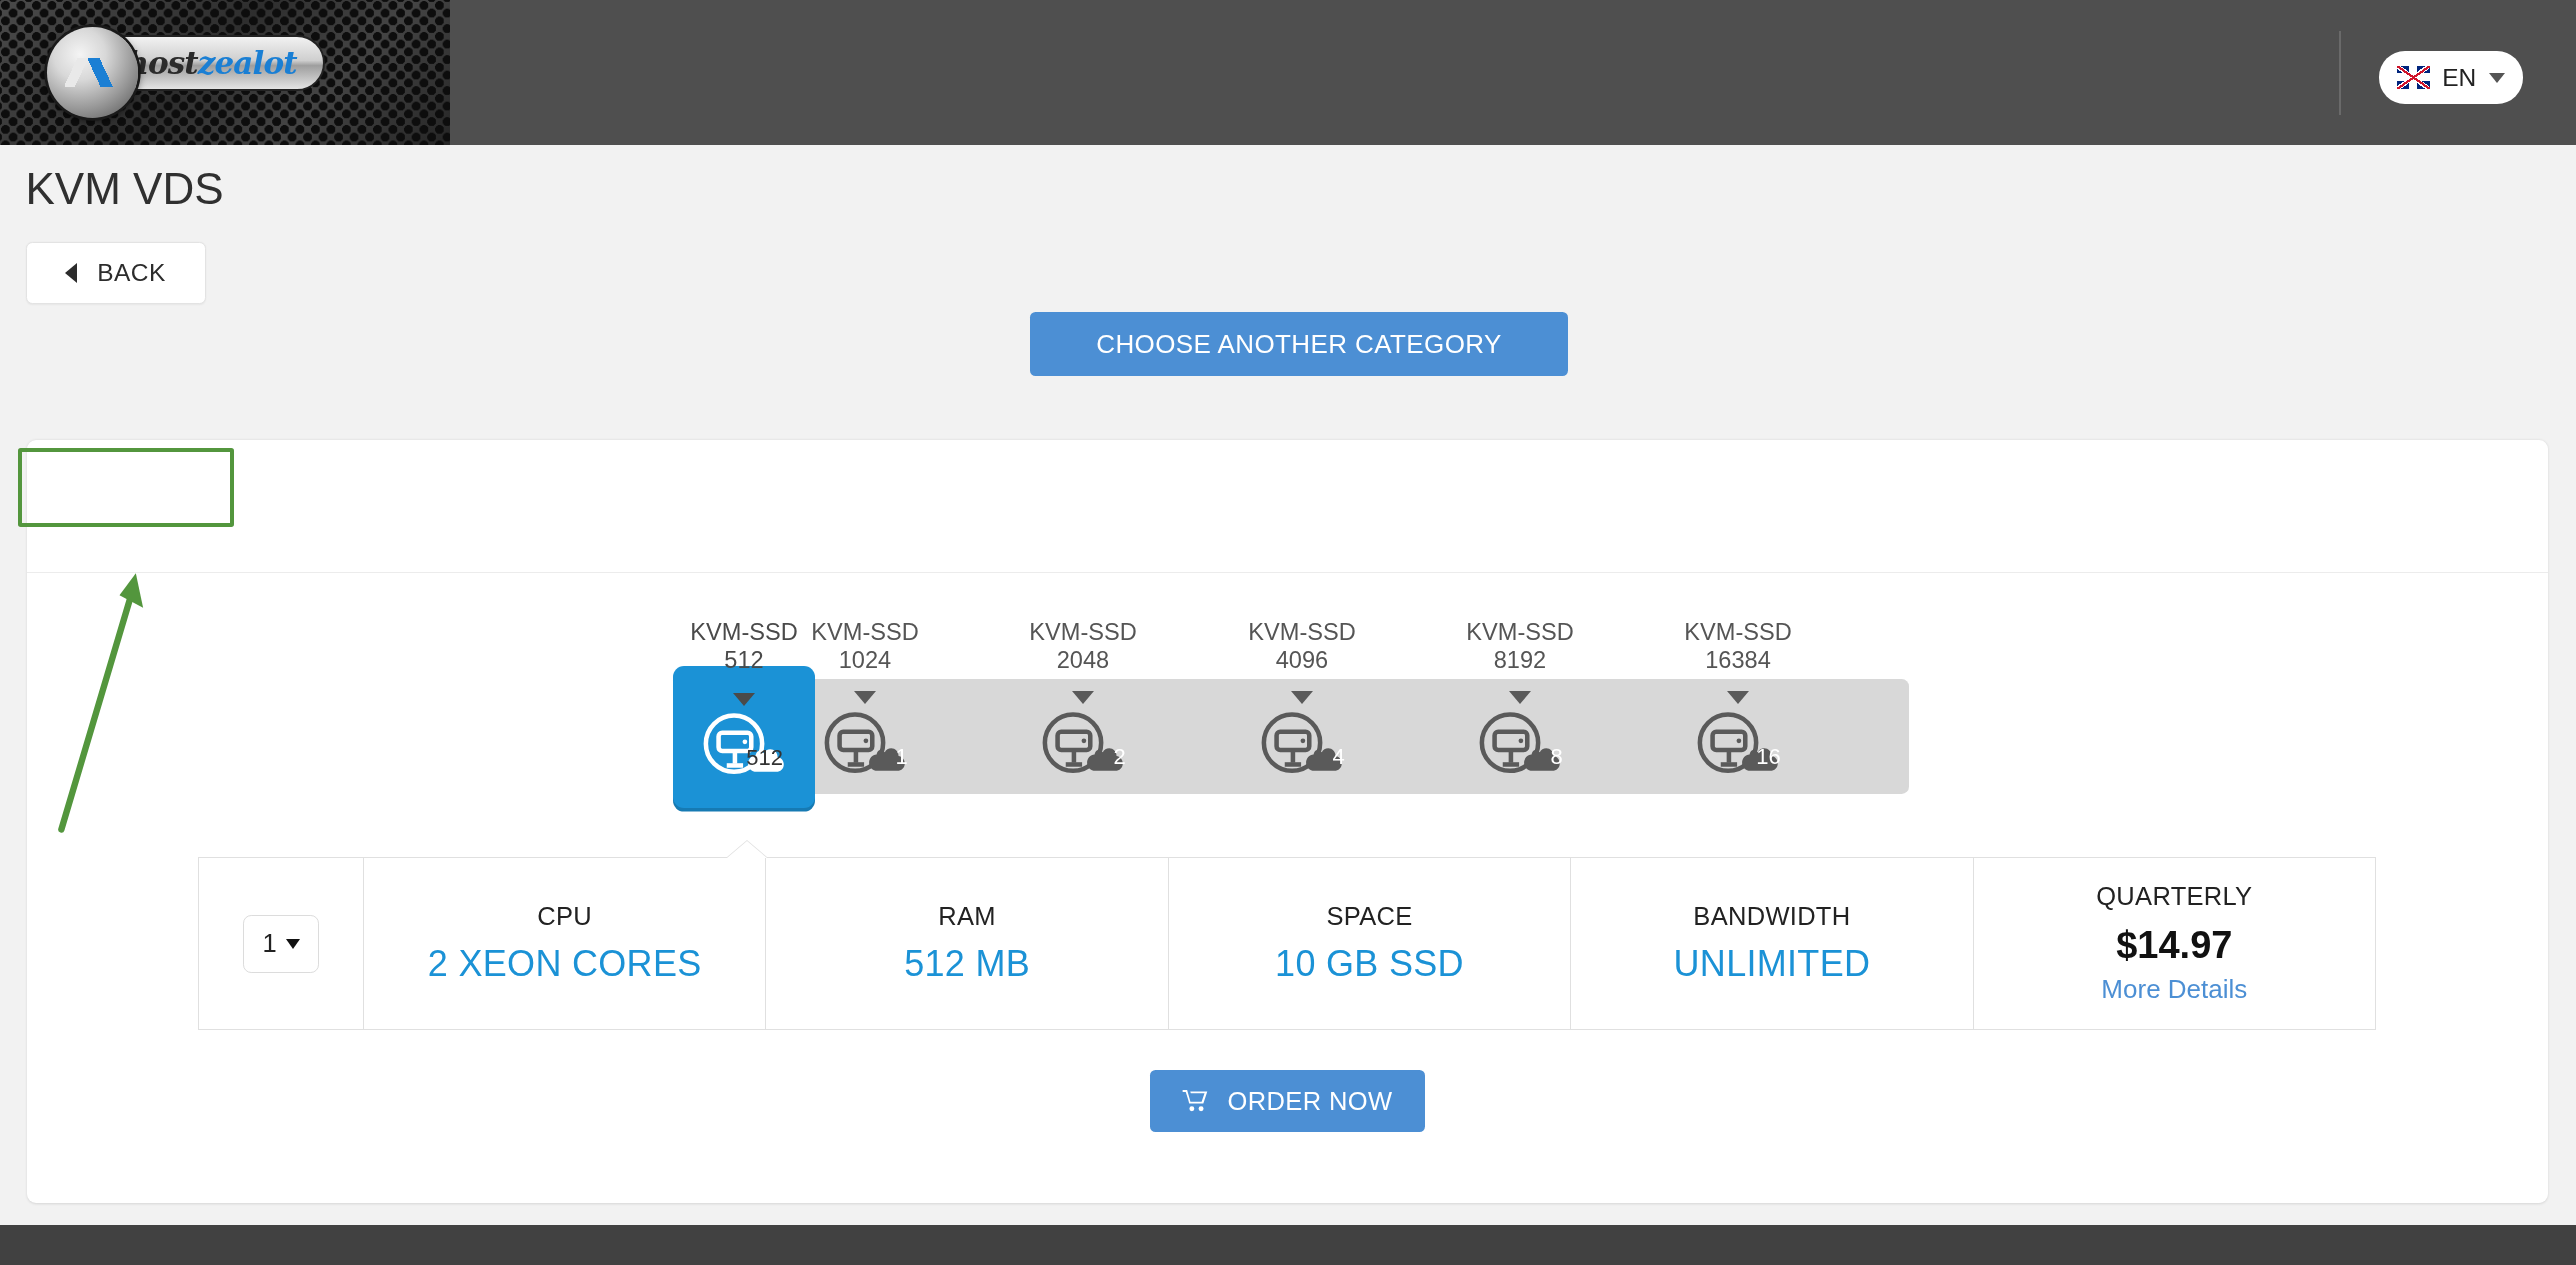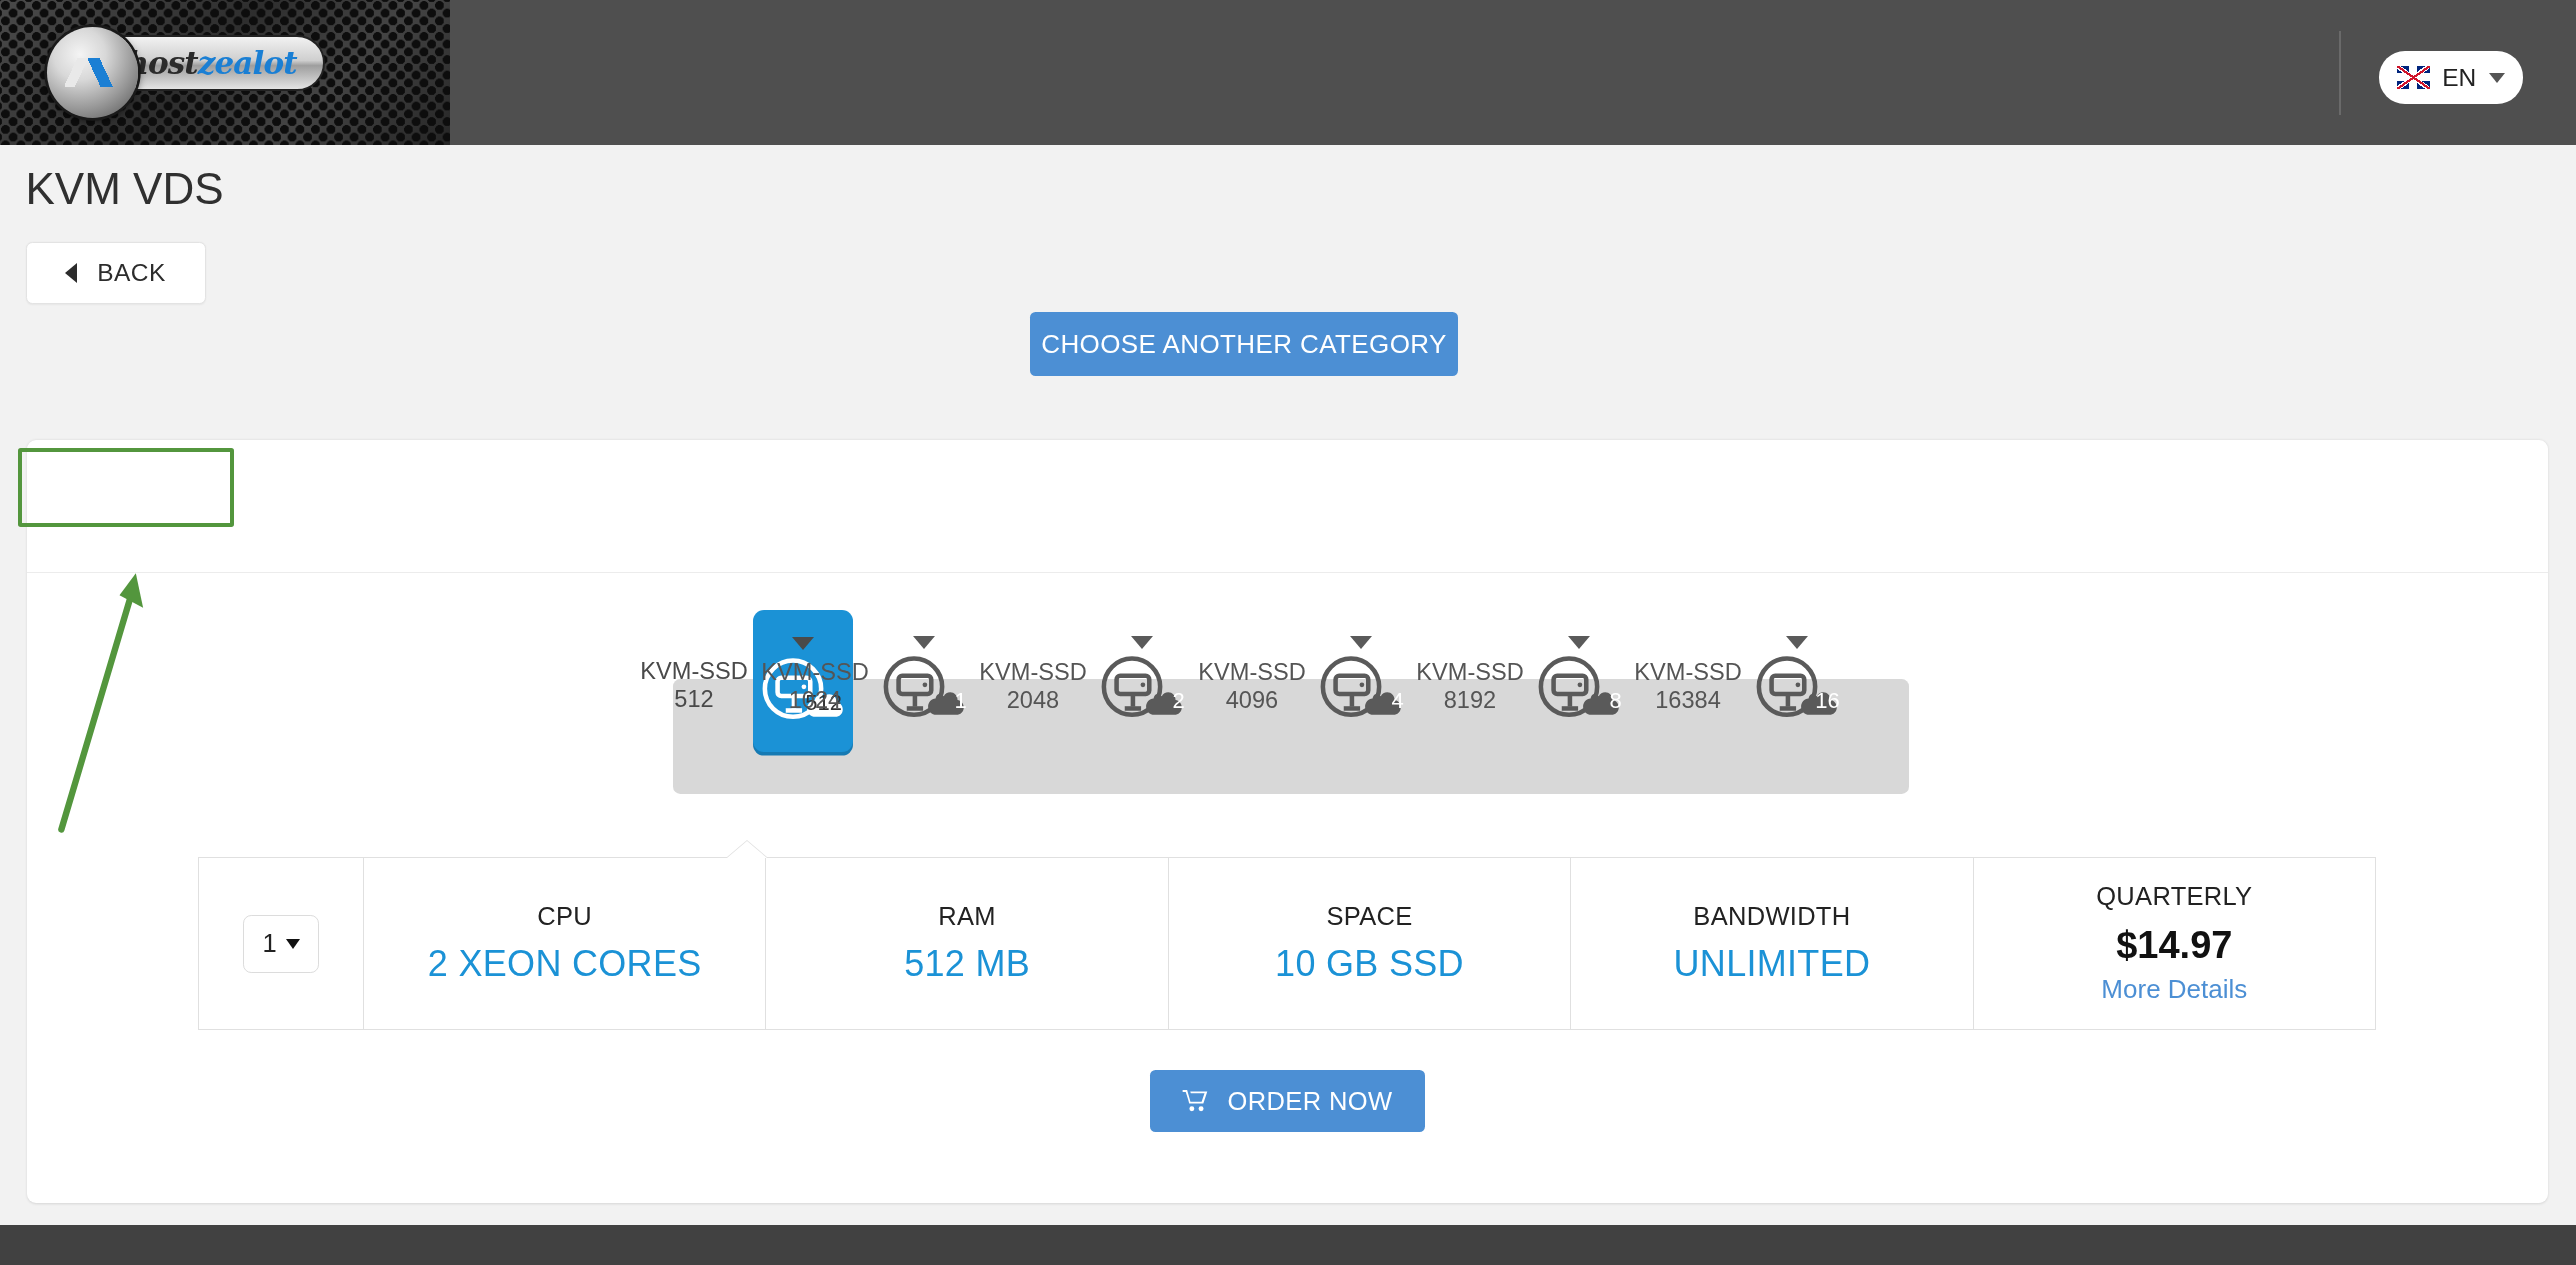--- a/index.html
+++ b/index.html
@@ -108,21 +108,21 @@
   }
   .chev-left {
     width: 0; height: 0; border-top: 10px solid transparent;
     border-bottom: 10px solid transparent; border-right: 12.7px solid #2c2c2c;
   }
   .back-label { font-size: 24.5px; color: #2c2c2c; letter-spacing: 0.5px; }
 
   
   .category-btn {
     position: absolute; left: 1030px; top: 312px;
-    width: 428px; height: 64px;
+    width: 538px; height: 64px;
     background: #4c8fd4; border: none; border-radius: 5.5px;
     color: #fff; font-size: 26px; letter-spacing: 0.4px;
     font-family: "Liberation Sans", sans-serif;
     cursor: pointer;
   }
 
   
   .card {
     position: absolute; left: 27px; top: 440px;
     width: 2521px; height: 763px;
@@ -155,21 +155,21 @@
   .annot-arrow { position: absolute; left: 45px; top: 564px; z-index: 40; pointer-events: none; }
 
   
   .slider-track {
     position: absolute; left: 673px; top: 679px;
     width: 1236px; height: 115px;
     background: #d8d8d8; border-radius: 7.3px;
   }
   .plan {
     position: absolute; top: 619px; width: 218px;
-    display: flex; flex-direction: row; align-items: center;
+    display: flex; flex-direction: column; align-items: center;
     cursor: pointer;
   }
   .plan-name {
     font-size: 23.6px; color: #555; line-height: 1.18;
     text-align: center; white-space: pre-line; width: 218px;
     position: relative; z-index: 5;
   }
   .plan-tile {
     position: relative; margin-top: 5.5px;
     width: 140px; height: 131px;

